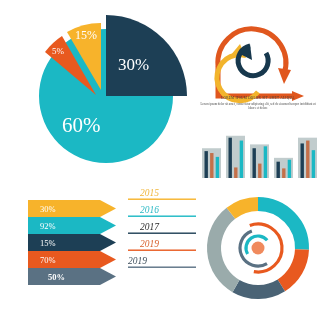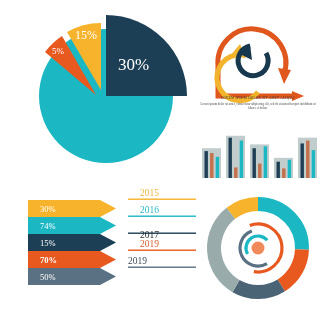--- a/index.html
+++ b/index.html
@@ -29,39 +29,40 @@
   #cycle-caption{position:absolute;left:198px;top:96px;width:120px;text-align:center;}
   #cycle-caption .cap-title{font-size:3.4px;letter-spacing:.25px;color:#3b3b3b;
       font-family:"Liberation Serif",serif;text-transform:uppercase;line-height:5px;}
   #cycle-caption .cap-body{font-size:3.1px;color:#4a4a4a;line-height:4.4px;
       font-family:"Liberation Serif",serif;margin-top:1px;}
 
   
   .funnel-pct{position:absolute;color:#ffffff;font-size:8.5px;
       font-family:"Liberation Serif",serif;white-space:nowrap;}
   .funnel-year{position:absolute;font-size:9.5px;
-      font-family:"Liberation Serif",serif;white-space:nowrap;}
+      font-family:"Liberation Serif",serif;white-space:nowrap;font-style:italic;}
 </style>
 </head>
 <body>
 
 <div class="canvas">
 
   <div class="panel" id="panel-pie">
     <svg width="196" height="186" viewBox="0 0 196 186">
 
       <path fill="#1bb8c4" d="M 106 96 L 106 29 A 67 67 0 1 0 173 96 Z"></path>
 
       <path fill="#1d3f55" d="M 106 96 L 106 15 A 81 81 0 0 1 187 96 Z"></path>
 
       <path fill="#f7b32b" d="M 101 90 L 101 23 A 67 67 0 0 0 67 32 Z"></path>
 
       <path fill="#e8591f" d="M 96 95 L 62 36 A 67 67 0 0 0 45 52 Z"></path>
     </svg>
     <div class="pie-label" id="pie-label-30">30%</div>
+    <div class="pie-label" id="pie-label-60">60%</div>
     <div class="pie-label" id="pie-label-15">15%</div>
     <div class="pie-label" id="pie-label-5">5%</div>
   </div>
 
   <div class="panel" id="panel-cycle">
     <svg width="124" height="112" viewBox="0 0 124 112">
 
       <g>
         <path fill="none" stroke="#e0571e" stroke-width="5" stroke-linecap="butt" d="M 22 58 A 34 34 0 1 1 88 66"></path>
         <polygon fill="#e0571e" points="95,62 82,60 88,76"></polygon>
@@ -122,27 +123,27 @@
         <path d="M 28 31 L 100 31 L 116 39.5 L 100 48 L 28 48 L 28 48 Z" fill="#1bb8c4"></path>
         <rect x="128" y="46.5" width="68" height="1.4" fill="#1d3f55"></rect>
         <path d="M 28 48 L 100 48 L 116 56.5 L 100 65 L 28 65 L 28 65 Z" fill="#1d3f55"></path>
         <rect x="128" y="63.5" width="68" height="1.4" fill="#e8591f"></rect>
         <path d="M 28 65 L 100 65 L 116 73.5 L 100 82 L 28 82 L 28 82 Z" fill="#e8591f"></path>
         <rect x="128" y="80.5" width="68" height="1.4" fill="#5a7183"></rect>
         <path d="M 28 82 L 100 82 L 116 90.5 L 100 99 L 28 99 L 28 99 Z" fill="#5a7183"></path>
       </svg>
   <div class="funnel-pct" style="left: 40px; top: 17.5px;">30%</div>
       <div class="funnel-year" style="left: 140px; top: 2px; color: rgb(240, 182, 60);">2015</div>
-      <div class="funnel-pct" style="left: 40px; top: 34.5px;">74%</div>
+      <div class="funnel-pct" style="left: 40px; top: 34.5px;">92%</div>
       <div class="funnel-year" style="left: 140px; top: 19px; color: rgb(43, 185, 196);">2016</div>
       <div class="funnel-pct" style="left: 40px; top: 51.5px;">15%</div>
-      <div class="funnel-year" style="left: 140px; top: 44px; color: rgb(45, 45, 45); text-align: right;">2017</div>
-      <div class="funnel-pct" style="left: 40px; top: 68.5px; font-weight: bold;">70%</div>
+      <div class="funnel-year" style="left: 140px; top: 36px; color: rgb(45, 45, 45); text-align: right;">2017</div>
+      <div class="funnel-pct" style="left: 40px; top: 68.5px;">70%</div>
       <div class="funnel-year" style="left: 140px; top: 53px; color: rgb(216, 96, 44);">2019</div>
-      <div class="funnel-pct" style="left: 40px; top: 85.5px;">50%</div>
+      <div class="funnel-pct" style="left: 48px; top: 85.5px; font-weight: bold;">50%</div>
       <div class="funnel-year" style="left: 128px; top: 70px; color: rgb(63, 79, 92);">2019</div>
     </div>
 
   <div class="panel" id="panel-donut">
     <svg width="124" height="124" viewBox="0 0 124 124" id="donut-svg">
         <path d="M 62 18 A 44 44 0 0 1 105.97319638884022 63.535577854910045" fill="none" stroke="#1bb8c4" stroke-width="14"></path>
         <path d="M 105.97319638884022 63.535577854910045 A 44 44 0 0 1 85.31644762626101 99.31411623088275" fill="none" stroke="#e8591f" stroke-width="14"></path>
         <path d="M 85.31644762626101 99.31411623088275 A 44 44 0 0 1 40.000000000000014 100.1051177665153" fill="none" stroke="#4a6375" stroke-width="14"></path>
         <path d="M 40.000000000000014 100.1051177665153 A 44 44 0 0 1 34.910895085671044 27.327526841304227" fill="none" stroke="#9aabab" stroke-width="14"></path>
         <path d="M 34.910895085671044 27.327526841304227 A 44 44 0 0 1 61.99999999999999 18" fill="none" stroke="#f7b32b" stroke-width="14"></path>

